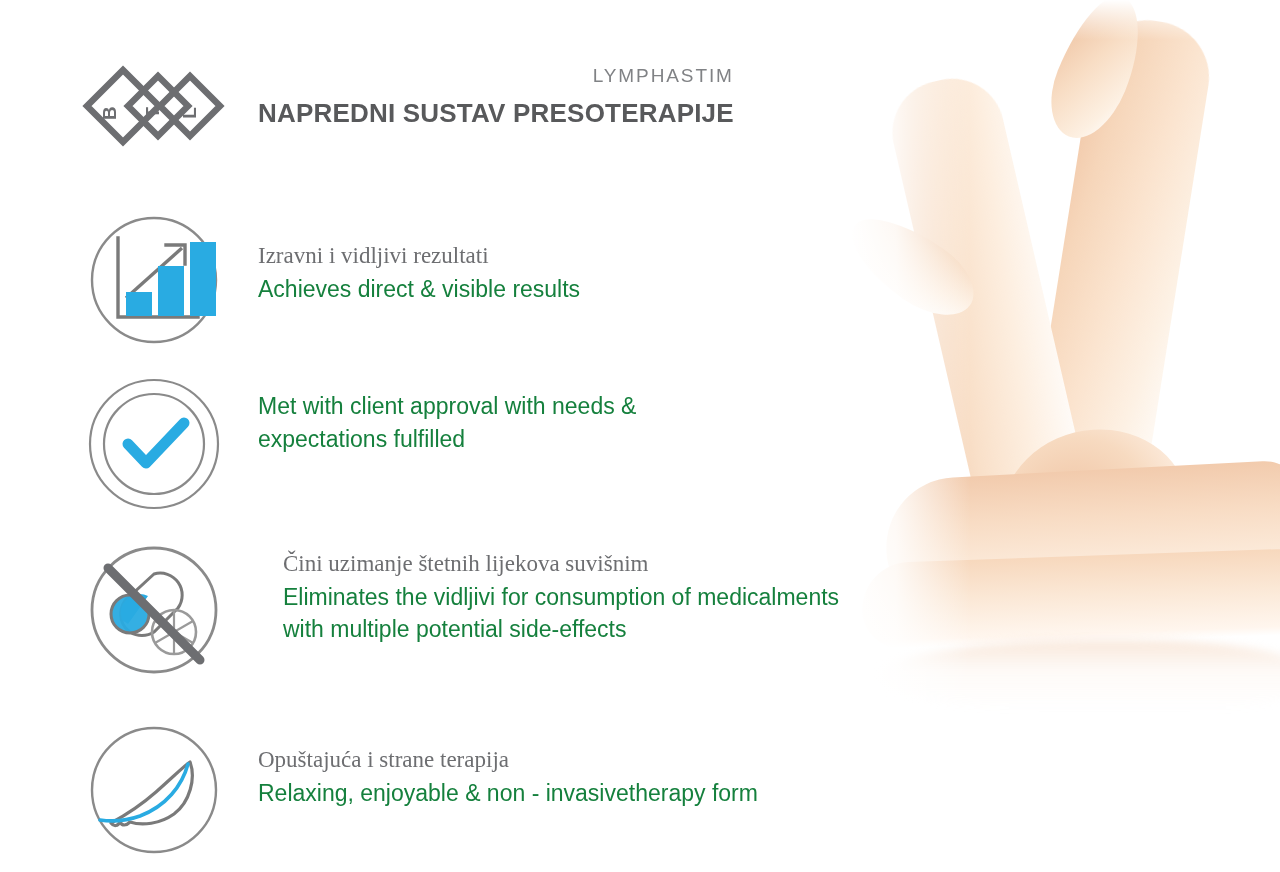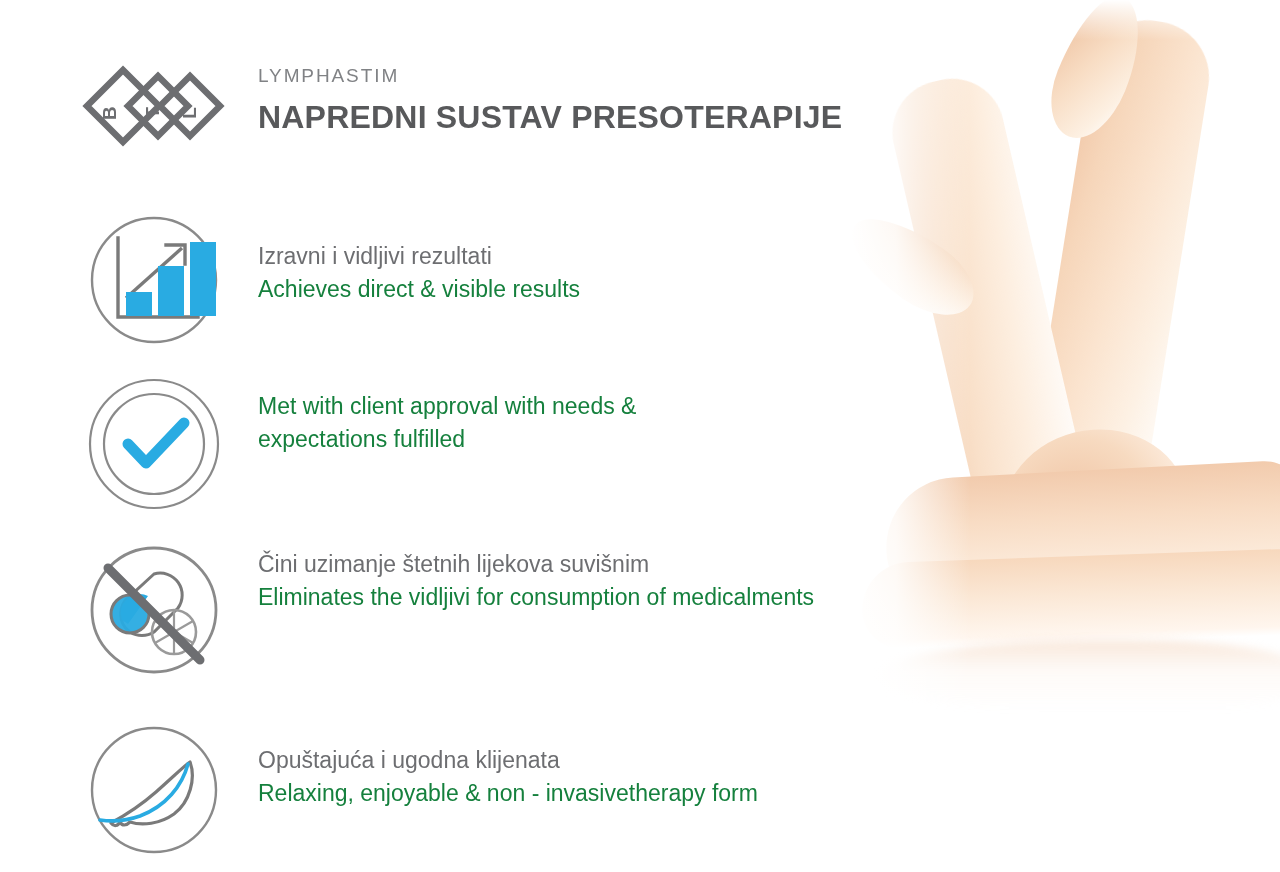--- a/index.html
+++ b/index.html
@@ -97,43 +97,43 @@
 
   
   #content { position:absolute; left:0; top:0; width:1060px; height:872px; z-index:5; }
 
   
   #header-block { position:absolute; left:78px; top:58px; display:flex; align-items:flex-start; }
   #btl-logo { width:152px; height:88px; flex:0 0 auto; margin-top:4px; }
   #header-text { margin-left:28px; padding-top:8px; }
   #brand-label {
     font-size:19px; letter-spacing:1.9px; color:#808285; font-weight:400;
-    line-height:1.1; margin-bottom:9px;
+    line-height:1.1; margin-bottom:9px;text-align:right;
   }
   #title-hr, #title-en {
-    font-size:32px; font-weight:bold; letter-spacing:.2px; line-height:1.32;
+    font-size:26px; font-weight:bold; letter-spacing:.2px; line-height:1.32;
   }
   #title-hr { color:#58595B; }
   #title-en { color:#29ABE2; }
 
   
   .feature-row { position:absolute; left:78px; display:flex; align-items:flex-start; }
   #feature-0 { top:204px; }
   #feature-1 { top:368px; }
-  #feature-2 { top:534px; }
+  #feature-2 { top:534px;gap:25px; }
   #feature-3 { top:714px; }
 
   .feature-icon { width:152px; height:152px; flex:0 0 auto; }
   .feature-text { margin-left:28px; padding-top:36px; }
   #feature-1 .feature-text { padding-top:22px; }
   #feature-2 .feature-text { padding-top:14px; }
   #feature-3 .feature-text { padding-top:30px; }
 
   .line-hr {
-    font-size:23px; color:#6D6E71; font-weight:400; line-height:1.42; white-space:nowrap;
+    font-size:23px; color:#6D6E71; font-weight:400; line-height:1.42; white-space:nowrap;font-family:Liberation Serif, serif;
   }
   .line-en {
     font-size:23px; color:#15803d; font-weight:400; line-height:1.42; white-space:nowrap;
   }
 </style>
 </head>
 <body>
 
 <div id="photo-panel">
   <div class="legs-stage">
@@ -209,30 +209,31 @@
       <path d="M44 86 A19 19 0 0 1 70 62 L50 90 Z" fill="#29ABE2"></path>
       <circle cx="52" cy="80" r="19" fill="#29ABE2" opacity=".95"></circle>
       <circle cx="52" cy="80" r="19" fill="none" stroke="#7A7A7A" stroke-width="3"></circle>
       <circle cx="96" cy="98" r="22" fill="none" stroke="#9A9A9A" stroke-width="2.6"></circle>
       <path d="M96 76 L96 120 M77 87 L115 109 M77 109 L115 87" stroke="#9A9A9A" stroke-width="2.2" fill="none"></path>
       <path d="M30 34 L122 126" stroke="#6D6E71" stroke-width="9" stroke-linecap="round"></path>
     </svg>
     <div class="feature-text">
       <div class="line-hr">Čini uzimanje štetnih lijekova suvišnim</div>
       <div class="line-en">Eliminates the vidljivi for consumption of medicalments</div>
+      <div class="line-en">with multiple potential side-effects</div>
     </div>
   </div>
 
   <div class="feature-row" id="feature-3">
     <svg class="feature-icon" viewBox="0 0 152 152">
       <circle cx="76" cy="76" r="62" fill="none" stroke="#8A8A8A" stroke-width="2.4"></circle>
       <path d="M112 48 C118 64 112 88 96 100 C82 110 64 112 52 108
                C48 112 44 112 42 108 C40 112 36 113 33 109
                C46 102 62 92 78 78 C94 64 106 52 112 48 Z" fill="none" stroke="#7A7A7A" stroke-width="3.2" stroke-linejoin="round"></path>
       <path d="M110 50 C104 72 88 92 62 102 C48 107 36 108 22 106" fill="none" stroke="#29ABE2" stroke-width="3.6" stroke-linecap="round"></path>
     </svg>
     <div class="feature-text">
-      <div class="line-hr">Opuštajuća i ugodna klijenata</div>
+      <div class="line-hr">Opuštajuća i strane terapija</div>
       <div class="line-en">Relaxing, enjoyable &amp; non - invasivetherapy form</div>
     </div>
   </div>
 
 </div>
 
 </body></html>

